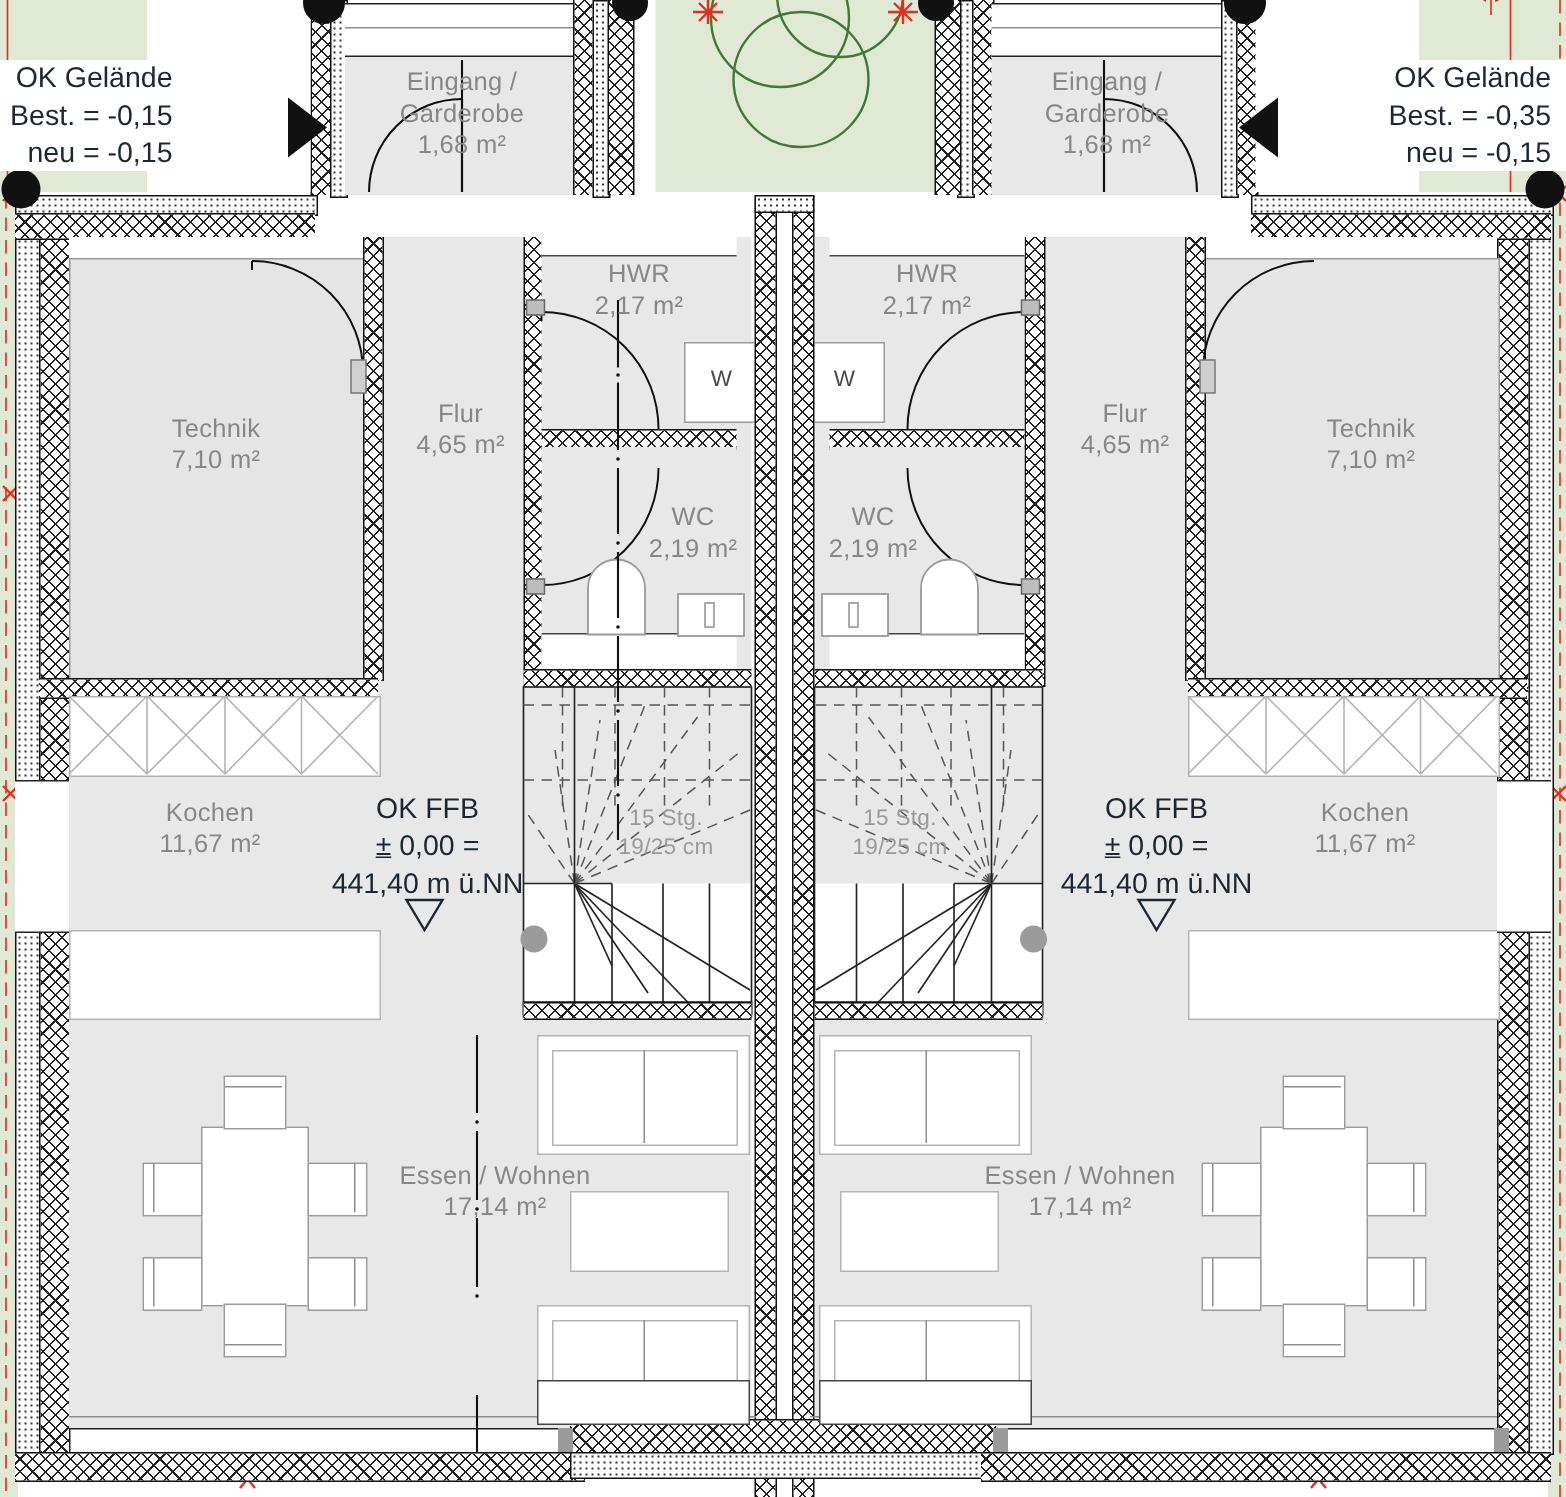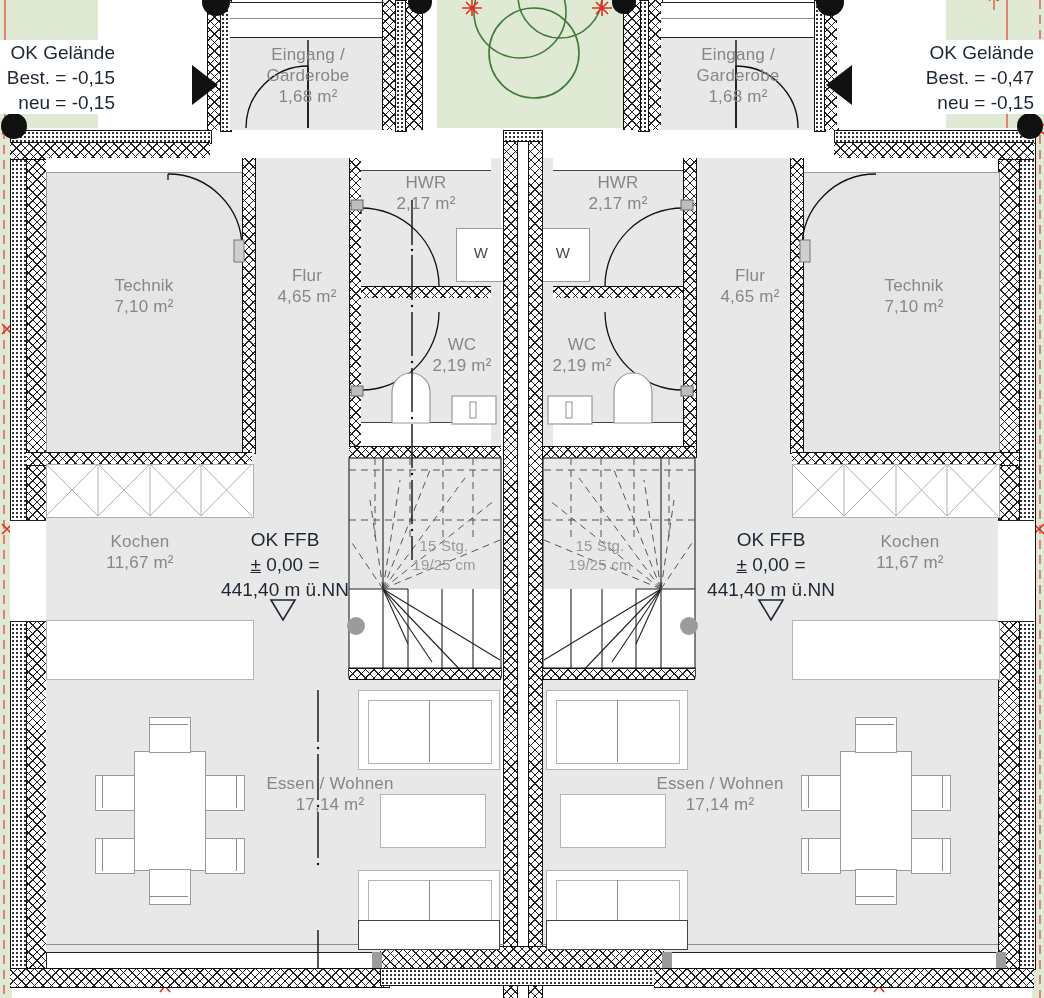--- a/index.html
+++ b/index.html
@@ -416,21 +416,21 @@
   <div class="lbl-box" style="left:0;top:40px;width:120px;height:74px;"></div>
   <div class="annot r" style="left:-10px;top:40px;width:125px;">
     <div>OK Gelände</div>
     <div>Best. = -0,15</div>
     <div>neu = -0,15</div>
   </div>
 
   <div class="lbl-box" style="left:905px;top:40px;width:139px;height:74px;"></div>
   <div class="annot r" style="left:895px;top:40px;width:139px;">
     <div>OK Gelände</div>
-    <div>Best. = -0,47</div>
+    <div>Best. = -0,35</div>
     <div>neu = -0,15</div>
   </div>
 
   <div class="rlabel" style="left:238px;top:44px;width:140px;">
     <div>Eingang /</div>
     <div>Garderobe</div>
     <div>1,68 m²</div>
   </div>
   <div class="rlabel" style="left:668px;top:44px;width:140px;">
     <div>Eingang /</div>

